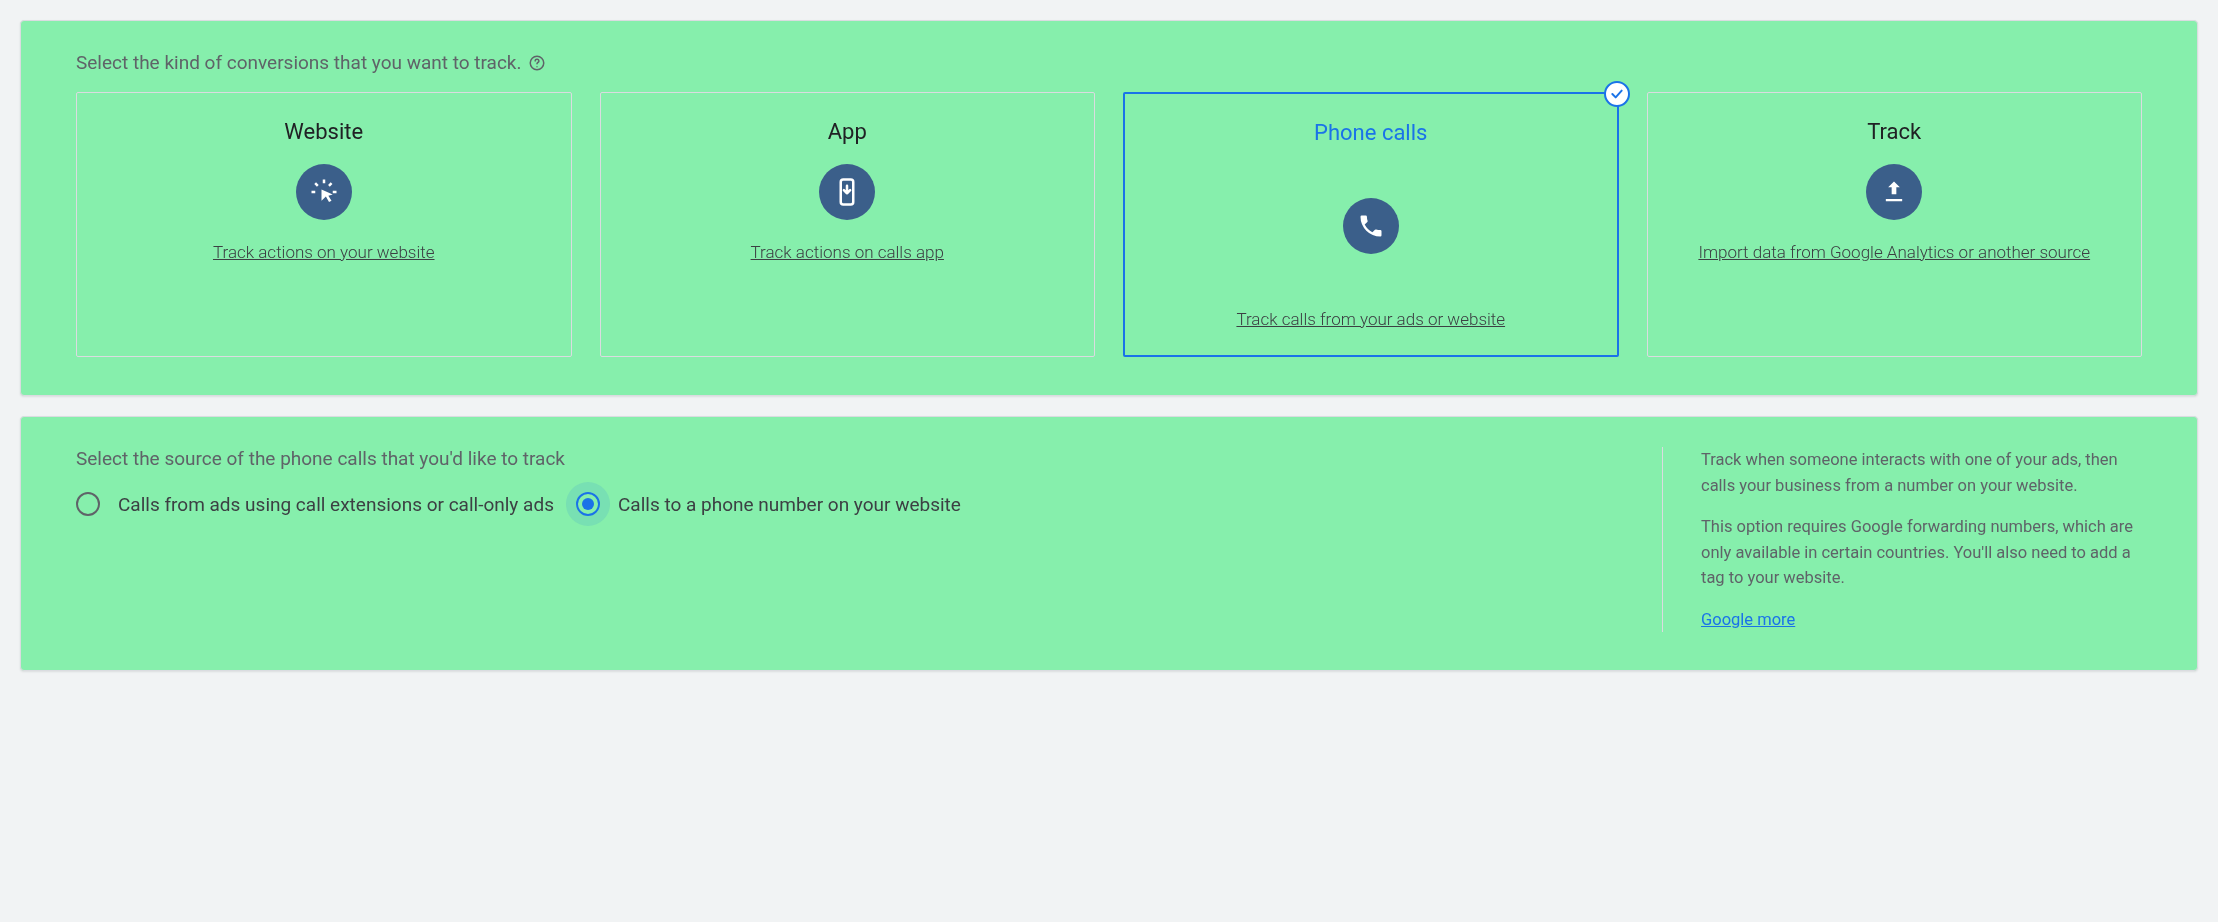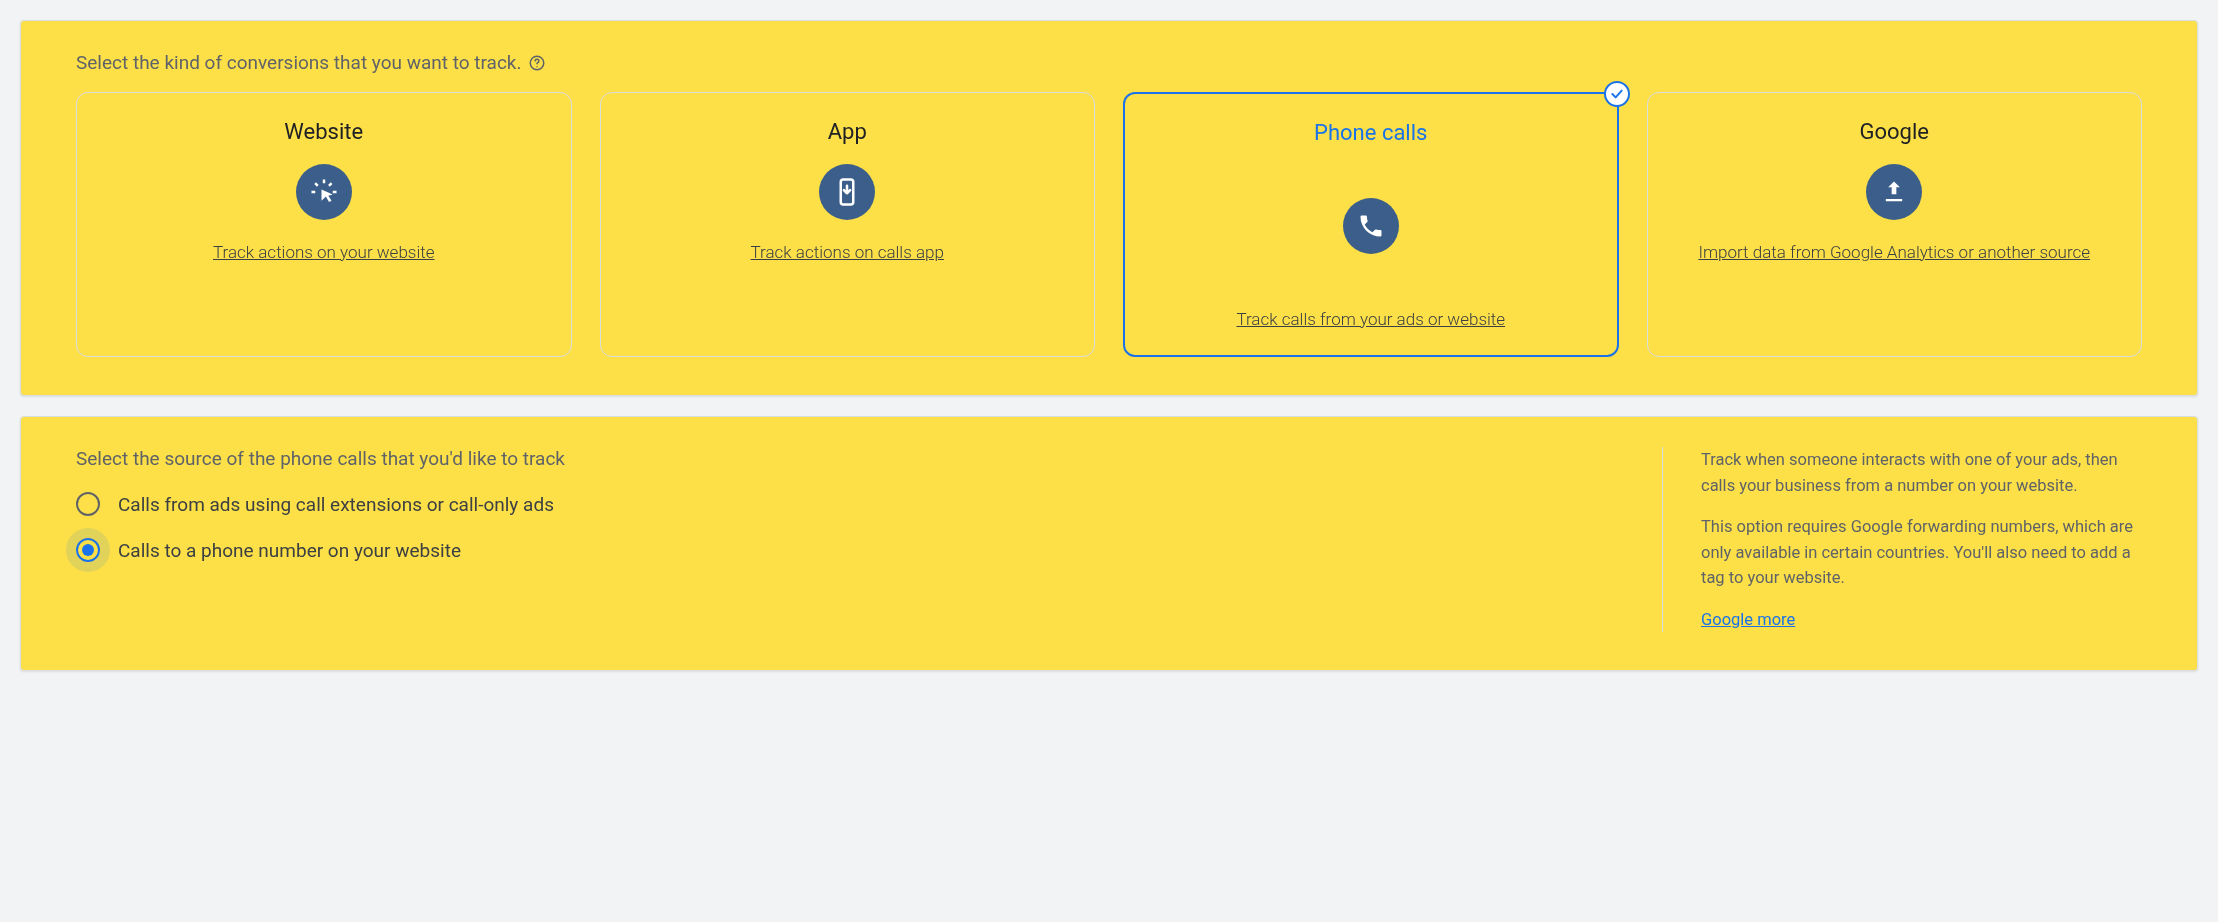--- a/index.html
+++ b/index.html
@@ -7,21 +7,21 @@
     margin: 0;
     padding: 0;
     background: #f1f3f4;
     font-family: Roboto, Arial, sans-serif;
     color: #3c4043;
   }
   .page {
     padding: 0 20px 20px 20px;
   }
   .card {
-    background: #fde047;
+    background: #86efac;
     border: 1px solid #dadce0;
     border-radius: 4px;
     box-shadow: 0 1px 2px rgba(60,64,67,0.12);
     margin-top: 20px;
     padding: 30px 55px 38px 55px;
   }
   .section-heading {
     font-size: 19px;
     color: #5f6368;
     display: flex;
@@ -35,21 +35,21 @@
     align-items:center;justify-content:center;
   }
   .tiles {
     display: grid;
     grid-template-columns: repeat(4, 1fr);
     gap: 28px;
   }
   .tile {
     position: relative;
     border: 1px solid #dadce0;
-    border-radius: 12px;
+    border-radius: 2px;
     padding: 26px 12px;
     min-height: 240px;
     display:flex;
     flex-direction:column;
     align-items:center;
     text-align:center;
     cursor:pointer;
   }
   .tile-title {
     font-size: 22px;
@@ -106,21 +106,21 @@
   }
   .right p { margin: 0 0 16px 0;}
   .learn-more {
     color:#1a73e8;
     text-decoration: underline;
     cursor:pointer;
     display:inline-block;
   }
   .radio-list {
     margin-top: 22px;
-    display:flex;flex-direction:column;gap:22px;
+    display:flex;flex-direction:row;gap:22px;
   }
   .radio-row {
     display:flex;align-items:center;gap:18px;
     cursor:pointer;
     font-size:19px;
     color:#3c4043;
   }
   .radio {
     width:24px;height:24px;border-radius:50%;
     border:2px solid #5f6368;
@@ -187,21 +187,21 @@
         <div class="tile-title">Phone calls</div>
         <div class="tile-icon">
           <svg width="28" height="28" viewBox="0 0 24 24" fill="#fff">
             <path d="M6.6 10.8a15 15 0 0 0 6.6 6.6l2.2-2.2a1 1 0 0 1 1-.25 11.5 11.5 0 0 0 3.6.58 1 1 0 0 1 1 1V20a1 1 0 0 1-1 1A17 17 0 0 1 3 4a1 1 0 0 1 1-1h3.5a1 1 0 0 1 1 1 11.5 11.5 0 0 0 .58 3.6 1 1 0 0 1-.25 1L6.6 10.8z"></path>
           </svg>
         </div>
         <div class="tile-desc">Track calls from your ads or website</div>
       </div>
 
       <div class="tile">
-        <div class="tile-title">Google</div>
+        <div class="tile-title">Track</div>
         <div class="tile-icon">
           <svg width="28" height="28" viewBox="0 0 24 24" fill="#fff">
             <path d="M12 3l5 5h-3v6h-4V8H7l5-5zM5 18h14v2H5v-2z"></path>
           </svg>
         </div>
         <div class="tile-desc">Import data from Google Analytics or another source</div>
       </div>
 
     </div>
   </div>

